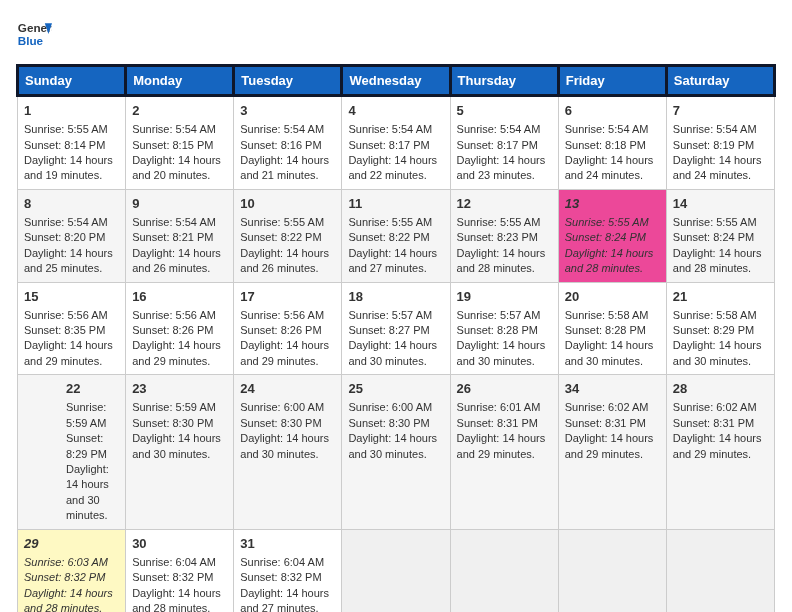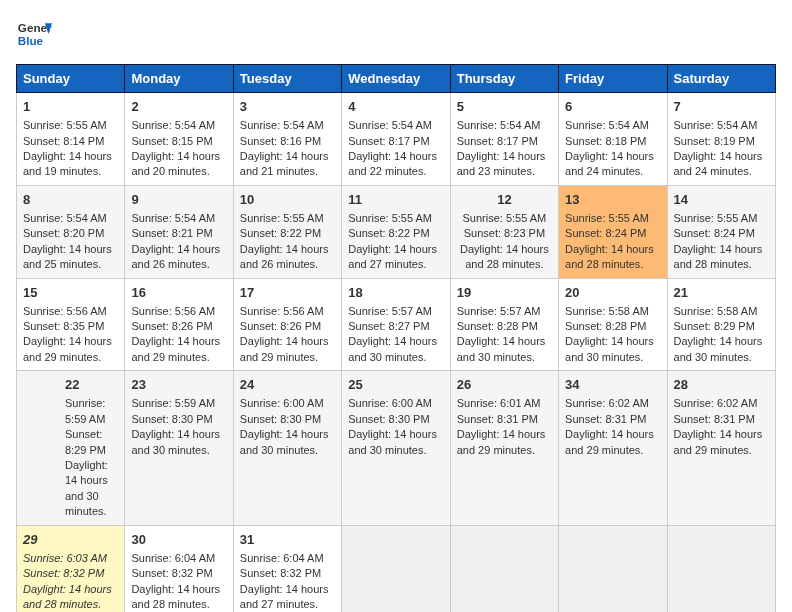--- a/index.html
+++ b/index.html
@@ -42,21 +42,21 @@
       border-collapse: collapse;
       font-size: 11px;
     }
     thead tr th {
       background: #1565c0;
       color: #fff;
       text-align: left;
       padding: 6px 6px;
       font-size: 13px;
       font-weight: bold;
-      border: 1px solid #0f172a;
+      border: 3px solid #0f172a;
     }
     tbody tr td {
       vertical-align: top;
       padding: 5px 6px;
       border: 1px solid #ccc;
       background: #fff;
       min-height: 80px;
       width: 14.28%;
       color: #333;
       line-height: 1.4;
@@ -179,28 +179,28 @@
           <div>Daylight: 14 hours</div>
           <div>and 26 minutes.</div>
         </td>
         <td style="background: rgb(245, 245, 245);">
           <span class="day-num">11</span>
           <div>Sunrise: 5:55 AM</div>
           <div>Sunset: 8:22 PM</div>
           <div>Daylight: 14 hours</div>
           <div>and 27 minutes.</div>
         </td>
-        <td style="background: rgb(245, 245, 245); text-align: center;">
+        <td style="background: rgb(245, 245, 245);">
           <span class="day-num">12</span>
           <div>Sunrise: 5:55 AM</div>
           <div>Sunset: 8:23 PM</div>
           <div>Daylight: 14 hours</div>
           <div>and 28 minutes.</div>
         </td>
-        <td style="background: #fdba74;">
+        <td style="background: #ec4899; font-style: italic;">
           <span class="day-num">13</span>
           <div>Sunrise: 5:55 AM</div>
           <div>Sunset: 8:24 PM</div>
           <div>Daylight: 14 hours</div>
           <div>and 28 minutes.</div>
         </td>
         <td style="background: rgb(245, 245, 245);">
           <span class="day-num">14</span>
           <div>Sunrise: 5:55 AM</div>
           <div>Sunset: 8:24 PM</div>

